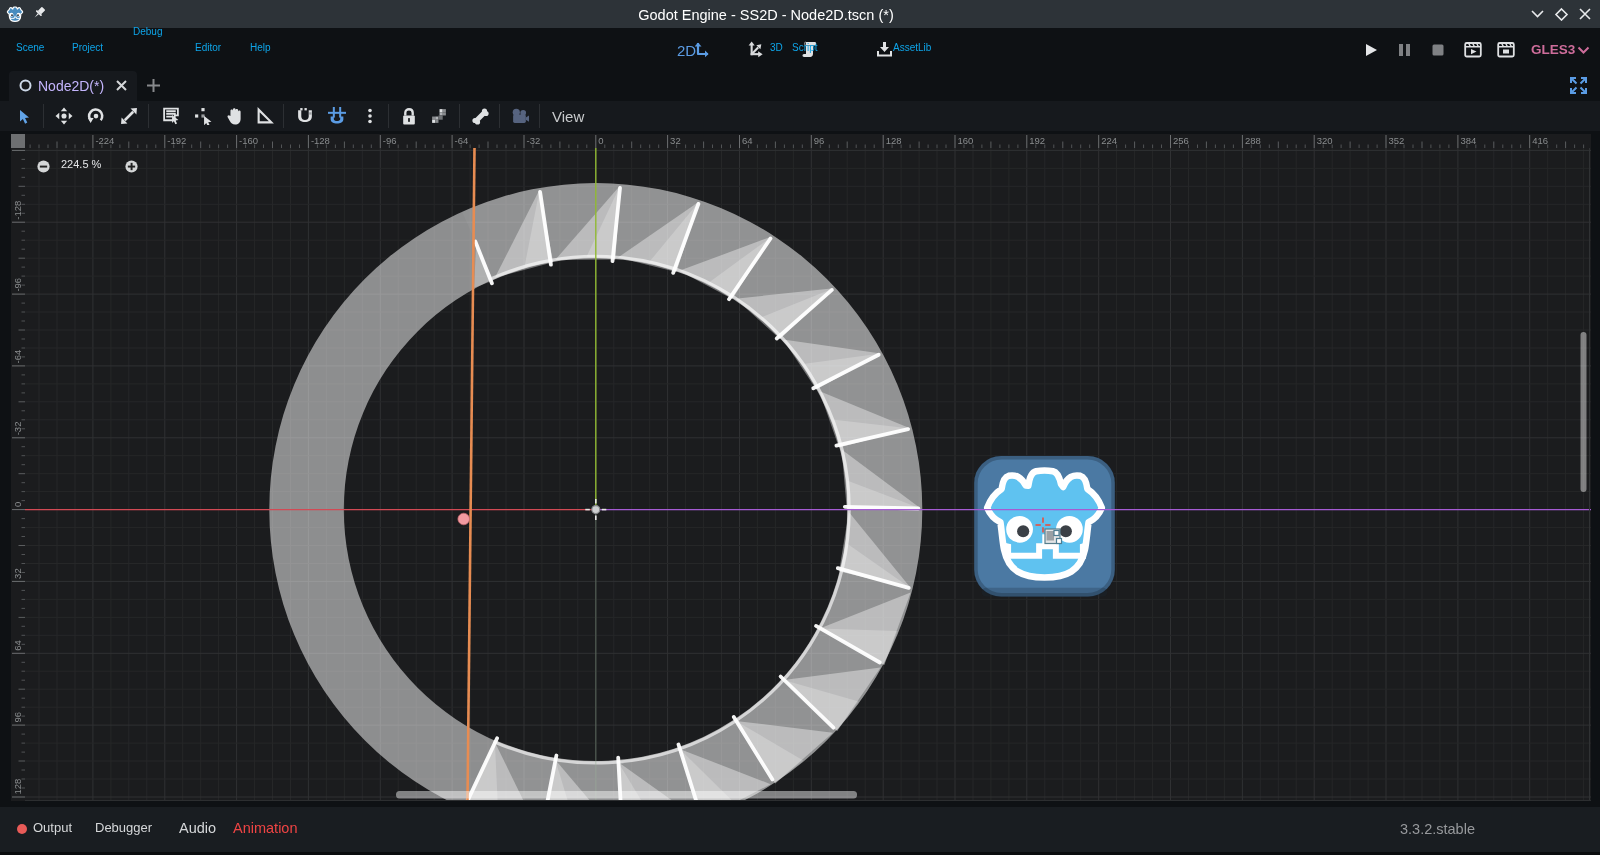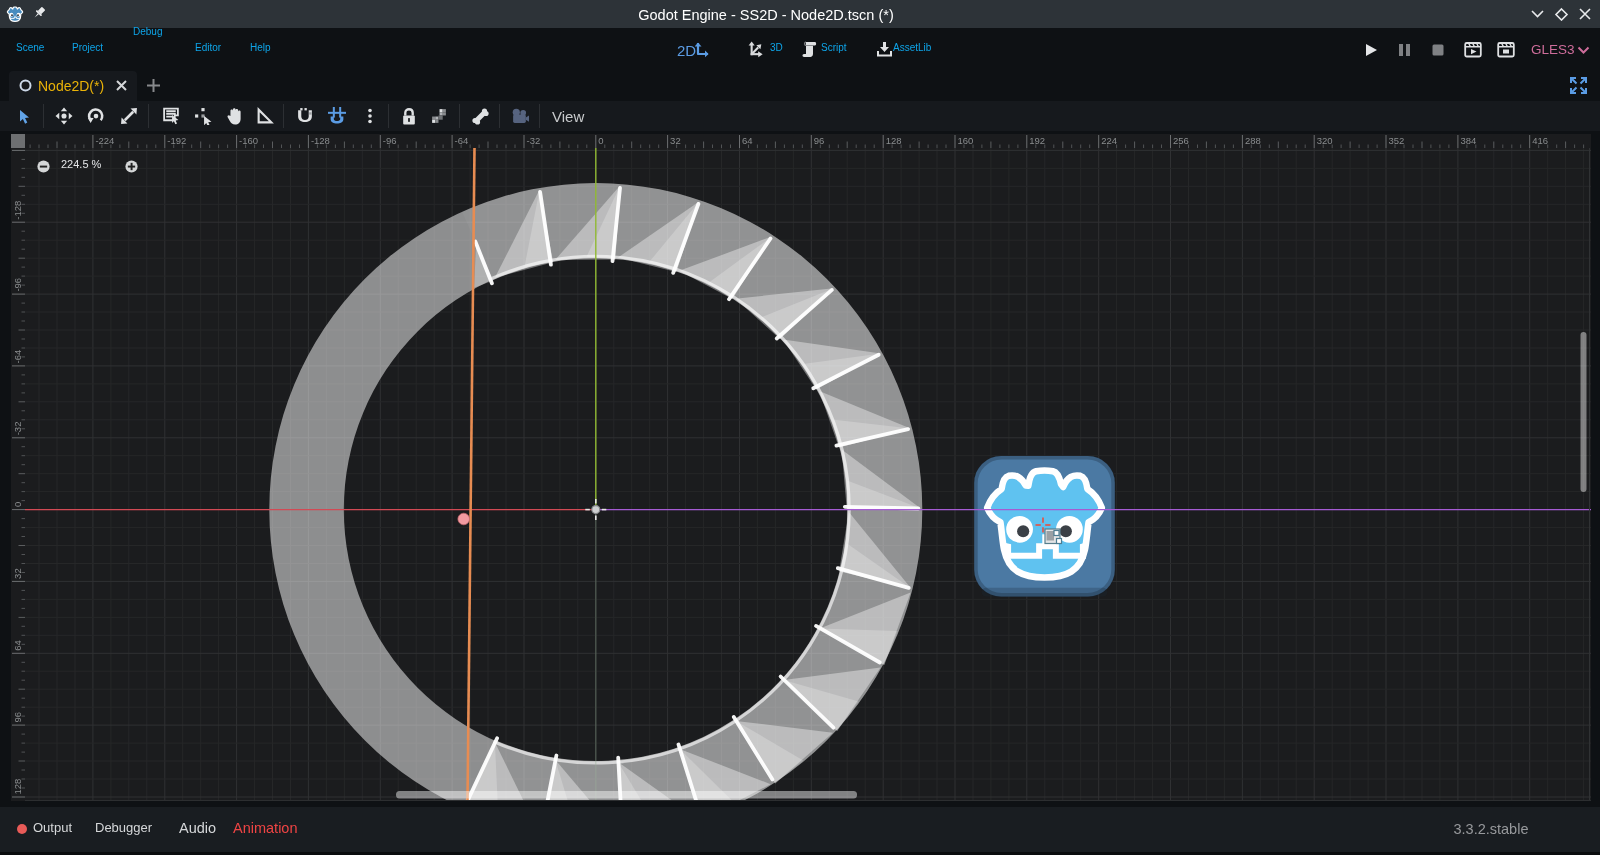--- a/index.html
+++ b/index.html
@@ -51,21 +51,21 @@
  <rect x="2.6" y="12.1" width="9" height="2.1"></rect>
  <path d="M 10.1,10.3 L 14.6,13.2 L 10.3,16.2 Z"></path>
  <path d="M 4.0,12.8 L 10.2,6.4" stroke="#d9dbdd" stroke-width="2.1"></path>
  <path d="M 8.3,4.2 L 13.3,3.2 L 12.4,8.3 Z"></path>
 </svg>
 <div class="abs t" style="left:770px;top:42px">3D</div>
 <svg class="abs" style="left:801px;top:41px" width="17" height="17" viewBox="0 0 17 17">
  <path d="M 5,1 L 14,1 C 15.5,1 15.5,4.5 14,4.5 L 12,4.5 L 12,13 C 12,15.5 10,16 8,16 L 3,16 C 1,16 1,13 3,13 L 5,13 Z" fill="#dfe1e3"></path>
  <path d="M 5,1 C 3.2,1 3.2,4.5 5,4.5 L 12,4.5" fill="none" stroke="#8a8d90" stroke-width="1.2"></path>
 </svg>
-<div class="abs t" style="left:821px;top:42px">Script</div>
+<div class="abs t" style="left:792px;top:42px">Script</div>
 <svg class="abs" style="left:876px;top:41px" width="17" height="17" viewBox="0 0 17 17" fill="#dfe1e3">
  <path d="M 7,1 L 10,1 L 10,6 L 13,6 L 8.5,11 L 4,6 L 7,6 Z"></path>
  <path d="M 1,10 L 3,10 L 3,13.5 L 14,13.5 L 14,10 L 16,10 L 16,15.5 L 1,15.5 Z"></path>
 </svg>
 <div class="abs t" style="left:893px;top:42px">AssetLib</div>
 
 <svg class="abs" style="left:1365px;top:43px" width="13" height="14" viewBox="0 0 13 14">
     <path d="M 1,1 L 12,7 L 1,13 Z" fill="#e4e6e8"></path>
   </svg>
 <svg class="abs" style="left:1398px;top:43px" width="13" height="14" viewBox="0 0 13 14" fill="#7f8184">
@@ -78,30 +78,30 @@
 <svg class="abs" style="left:1464px;top:41px" width="18" height="17" viewBox="0 0 18 17">
  <rect x="1.2" y="2" width="15.6" height="13.5" rx="1.5" fill="none" stroke="#dfe1e3" stroke-width="1.8"></rect>
  <path d="M 1.2,5.8 L 16.8,5.8 M 4.5,2 L 6.5,5.8 M 8.5,2 L 10.5,5.8 M 12.5,2 L 14.5,5.8" stroke="#dfe1e3" stroke-width="1.4"></path>
  <path d="M 7,8 L 12.5,10.6 L 7,13.2 Z" fill="#dfe1e3"></path>
 </svg>
 <svg class="abs" style="left:1497px;top:41px" width="18" height="17" viewBox="0 0 18 17">
  <rect x="1.2" y="2" width="15.6" height="13.5" rx="1.5" fill="none" stroke="#dfe1e3" stroke-width="1.8"></rect>
  <path d="M 1.2,5.8 L 16.8,5.8 M 4.5,2 L 6.5,5.8 M 8.5,2 L 10.5,5.8 M 12.5,2 L 14.5,5.8" stroke="#dfe1e3" stroke-width="1.4"></path>
  <rect x="6" y="8.5" width="6" height="4" fill="#dfe1e3"></rect>
 </svg>
-<div class="abs" style="left:1531px;top:42px;color:#ce6d9b;font-size:13.5px;font-weight:normal">GLES3</div>
+<div class="abs" style="left:1531px;top:42px;color:#ce6d9b;font-size:13.5px;font-weight:bold">GLES3</div>
 <svg class="abs" style="left:1577px;top:46px" width="13" height="9" viewBox="0 0 13 9">
     <path d="M 1.5,1.5 L 6.5,6.5 L 11.5,1.5" fill="none" stroke="#ce6d9b" stroke-width="2"></path>
   </svg>
 
 <div class="abs" style="left:9px;top:71px;width:128px;height:30px;background:#16191d;border-radius:4px 4px 0 0"></div>
 <svg class="abs" style="left:19px;top:79px" width="13" height="13" viewBox="0 0 13 13">
     <circle cx="6.5" cy="6.5" r="5" fill="none" stroke="#ccd8e8" stroke-width="2"></circle>
   </svg>
-<div class="abs" style="left:38px;top:78px;color:#eab308;font-size:14px">Node2D(*)</div>
+<div class="abs" style="left:38px;top:78px;color:#c4b5fd;font-size:14px">Node2D(*)</div>
 <svg class="abs" style="left:115px;top:79px" width="13" height="13" viewBox="0 0 13 13">
     <path d="M 2,2 L 11,11 M 11,2 L 2,11" stroke="#d4d6d8" stroke-width="2"></path>
   </svg>
 <svg class="abs" style="left:146px;top:78px" width="15" height="15" viewBox="0 0 15 15">
     <path d="M 7.5,1 L 7.5,14 M 1,7.5 L 14,7.5" stroke="#87898c" stroke-width="2"></path>
   </svg>
 <svg class="abs" style="left:1569px;top:76px" width="19" height="19" viewBox="0 0 19 19" stroke="#5b9ce4" stroke-width="2" fill="none">
  <path d="M 2,7 L 2,2 L 7,2 M 12,2 L 17,2 L 17,7 M 17,12 L 17,17 L 12,17 M 7,17 L 2,17 L 2,12"></path>
  <path d="M 2,2 L 7.5,7.5 M 17,2 L 11.5,7.5 M 17,17 L 11.5,11.5 M 2,17 L 7.5,11.5"></path>
 </svg>
@@ -769,13 +769,13 @@
     <rect x="3.5" y="6.9" width="9" height="2.4" fill="#222"></rect>
     <rect x="6.9" y="3.5" width="2.4" height="9" fill="#222"></rect>
   </svg>
 
 <div class="abs" style="left:0;top:807px;width:1600px;height:45px;background:#191d21"></div>
 <div class="abs" style="left:17px;top:824px;width:10px;height:10px;border-radius:5px;background:#e85b58"></div>
 <div class="abs" style="left:33px;top:820px;color:#d5d7d9;font-size:13px">Output</div>
 <div class="abs" style="left:95px;top:820px;color:#d5d7d9;font-size:13px">Debugger</div>
 <div class="abs" style="left:179px;top:820px;color:#d5d7d9;font-size:14.5px">Audio</div>
 <div class="abs" style="left:233px;top:820px;color:#ef4444;font-size:14.5px">Animation</div>
-<div class="abs" style="left:1400px;top:821px;width:182px;text-align:center;color:#97999c;font-size:14.5px">3.3.2.stable</div>
+<div class="abs" style="left:1400px;top:821px;width:182px;text-align:left;color:#97999c;font-size:14.5px">3.3.2.stable</div>
 <div class="abs" style="left:0;top:852px;width:1600px;height:3px;background:#0a0c0e"></div>
 </body></html>

